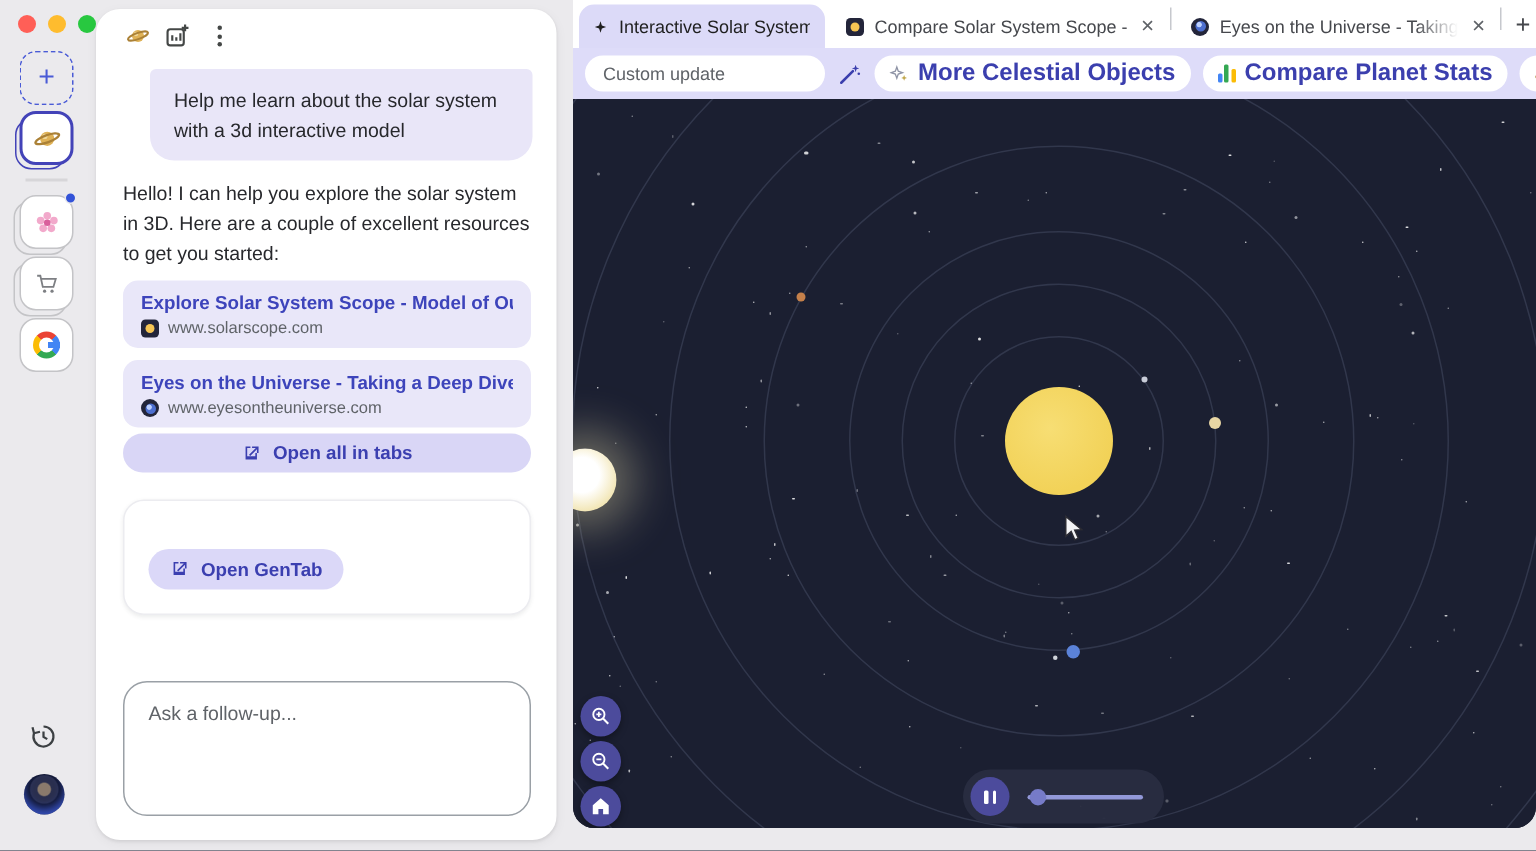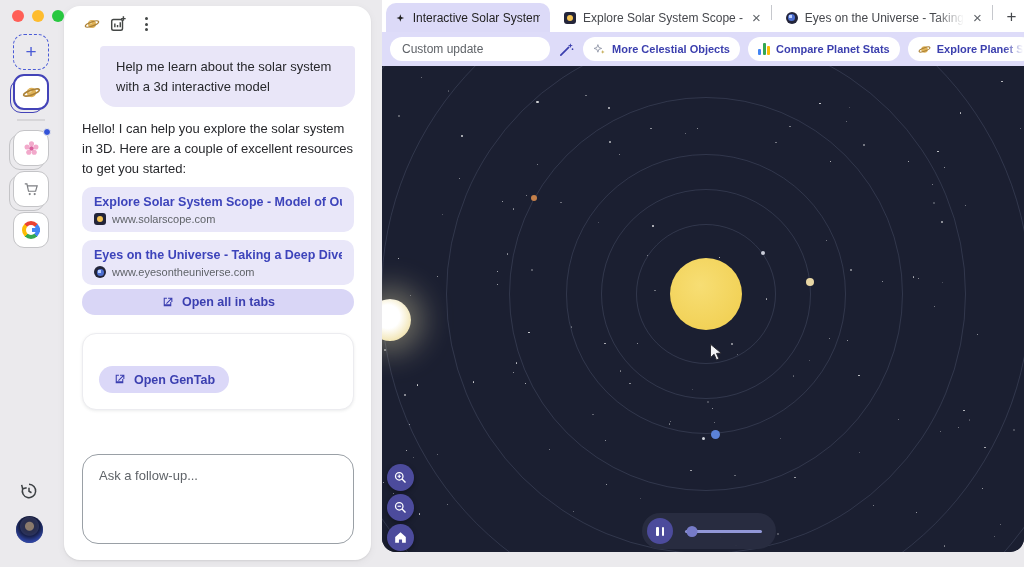--- a/index.html
+++ b/index.html
@@ -88,21 +88,21 @@
     justify-content:center; font-size:17px; color:#46484d; cursor:pointer; }
 
   
   .toolbar { position:absolute; left:382px; top:32px; width:642px; height:34px; background:#dedcf9;
     display:flex; align-items:center; gap:8px; padding:0 10px 0 8px; }
   .custom-input { width:160px; height:24px; border:none; border-radius:12px; padding:0 12px; font-size:12px;
     font-family:"Liberation Sans", sans-serif; color:#202124; outline:none; background:#fff; }
   .custom-input::placeholder { color:#5f6368; }
   .wand-btn { width:22px; height:22px; display:flex; align-items:center; justify-content:center; cursor:pointer; }
   .pill { height:24px; border-radius:12px; background:#fff; display:flex; align-items:center; gap:6px;
-    padding:0 10px; font-size:11px; font-weight:600; color:#3b3fae; white-space:nowrap; cursor:pointer; }
+    padding:0 10px; font-size:16px; font-weight:600; color:#3b3fae; white-space:nowrap; cursor:pointer; }
   .pill .trunc { max-width:86px; overflow:hidden;
     -webkit-mask-image:linear-gradient(to right,#000 78%,transparent); mask-image:linear-gradient(to right,#000 78%,transparent); }
   .bar-chart { display:flex; align-items:flex-end; gap:1.5px; height:12px; }
   .bar-chart i { width:3px; border-radius:1px; }
   .tb-spacer { flex:1; }
 
   
   .canvas { position:absolute; left:382px; top:66px; width:642px; height:486px; background:#1b1f31;
     border-radius:0 0 14px 14px; overflow:hidden; }
   .scene-layer { position:absolute; inset:0; }
@@ -263,21 +263,21 @@
 <div class="tabstrip">
   <div class="tab-active">
     <svg width="12" height="12" viewBox="0 0 24 24">
       <path d="M12 1.5 L14.6 9.4 L22.5 12 L14.6 14.6 L12 22.5 L9.4 14.6 L1.5 12 L9.4 9.4 Z" fill="#1f1f1f"></path>
     </svg>
     <span class="tab-label">Interactive Solar System Explor...</span>
   </div>
 
   <div class="tab">
     <span class="fav-sun"></span>
-    <span class="tab-label">Explore Solar System Scope -</span>
+    <span class="tab-label">Compare Solar System Scope -</span>
     <span class="tab-close">×</span>
   </div>
   <span class="tab-sep"></span>
 
   <div class="tab">
     <span class="fav-planet"></span>
     <span class="tab-label fade">Eyes on the Universe - Taking</span>
     <span class="tab-close">×</span>
   </div>
   <span class="tab-sep"></span>

